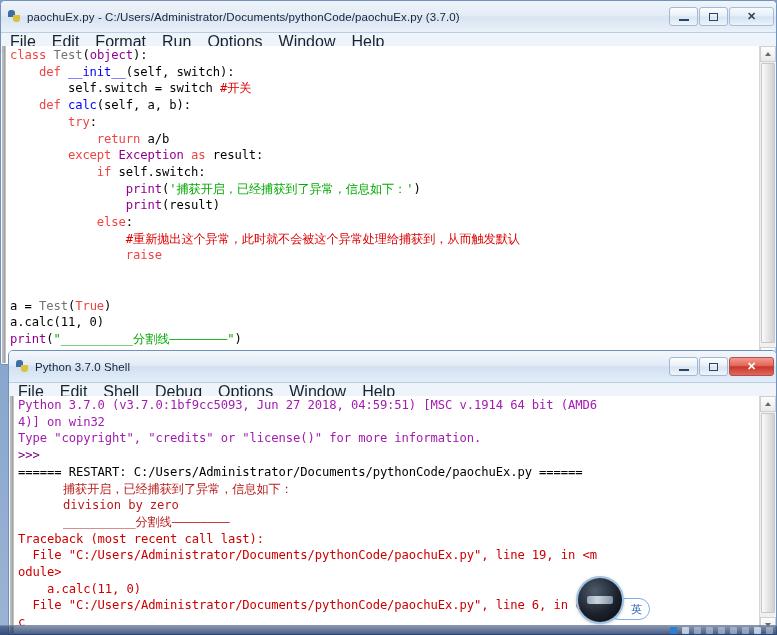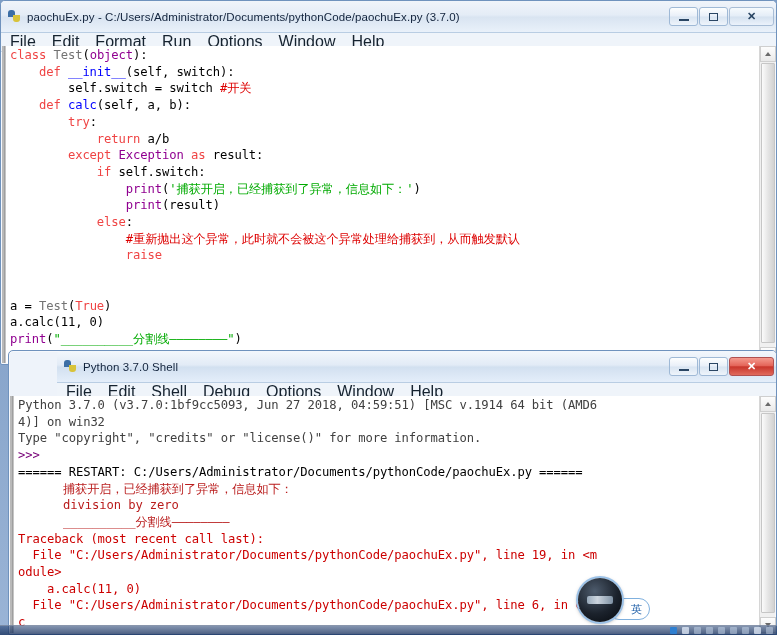--- a/index.html
+++ b/index.html
@@ -131,21 +131,21 @@
   .bi   { color: #900090; margin-top: 16px; }          
   .str  { color: #00aa00; }          
   .com  { color: #dd0000; }          
   .def  { color: #0000ff; }          
   .plain{ color: #000000; }
 
   
   .sh-out   { color: #b91c1c; margin-left: 45px; }      
   .sh-err   { color: #cc0000; }      
   .sh-prompt{ color: #770077; }      
-  .sh-black { color: #404040; }
+  .sh-black { color: #a21caf; }
   .sh-restart { color: #000000; }
 
   
   .vscroll {
     flex: none; width: 16px;
     background: #f0f0f0;
     border-left: 1px solid #d6d6d6;
     position: relative;
   }
   .vscroll .arrow {
@@ -264,21 +264,21 @@
             <i class="tri-up"></i>
           </div>
         <div class="thumb" style="top:17px; height:280px;"></div>
         <div class="arrow down">
             <i class="tri-down"></i>
           </div>
       </div>
     </div>
   </div>
 
-  <div class="window" id="shell-window" style="left:8px; top:350px; width:769px; height:285px;padding-left:48px;">
+  <div class="window" id="shell-window" style="left:8px; top:350px; width:769px; height:285px;">
 
     <div class="titlebar">
       <div class="title-icon">
         <div class="py-top"></div>
           <div class="py-bot"></div>
       </div>
       <div class="title-text">Python 3.7.0 Shell</div>
       <div class="winbtns">
         <div class="wbtn">
             <i class="glyph-min"></i>

